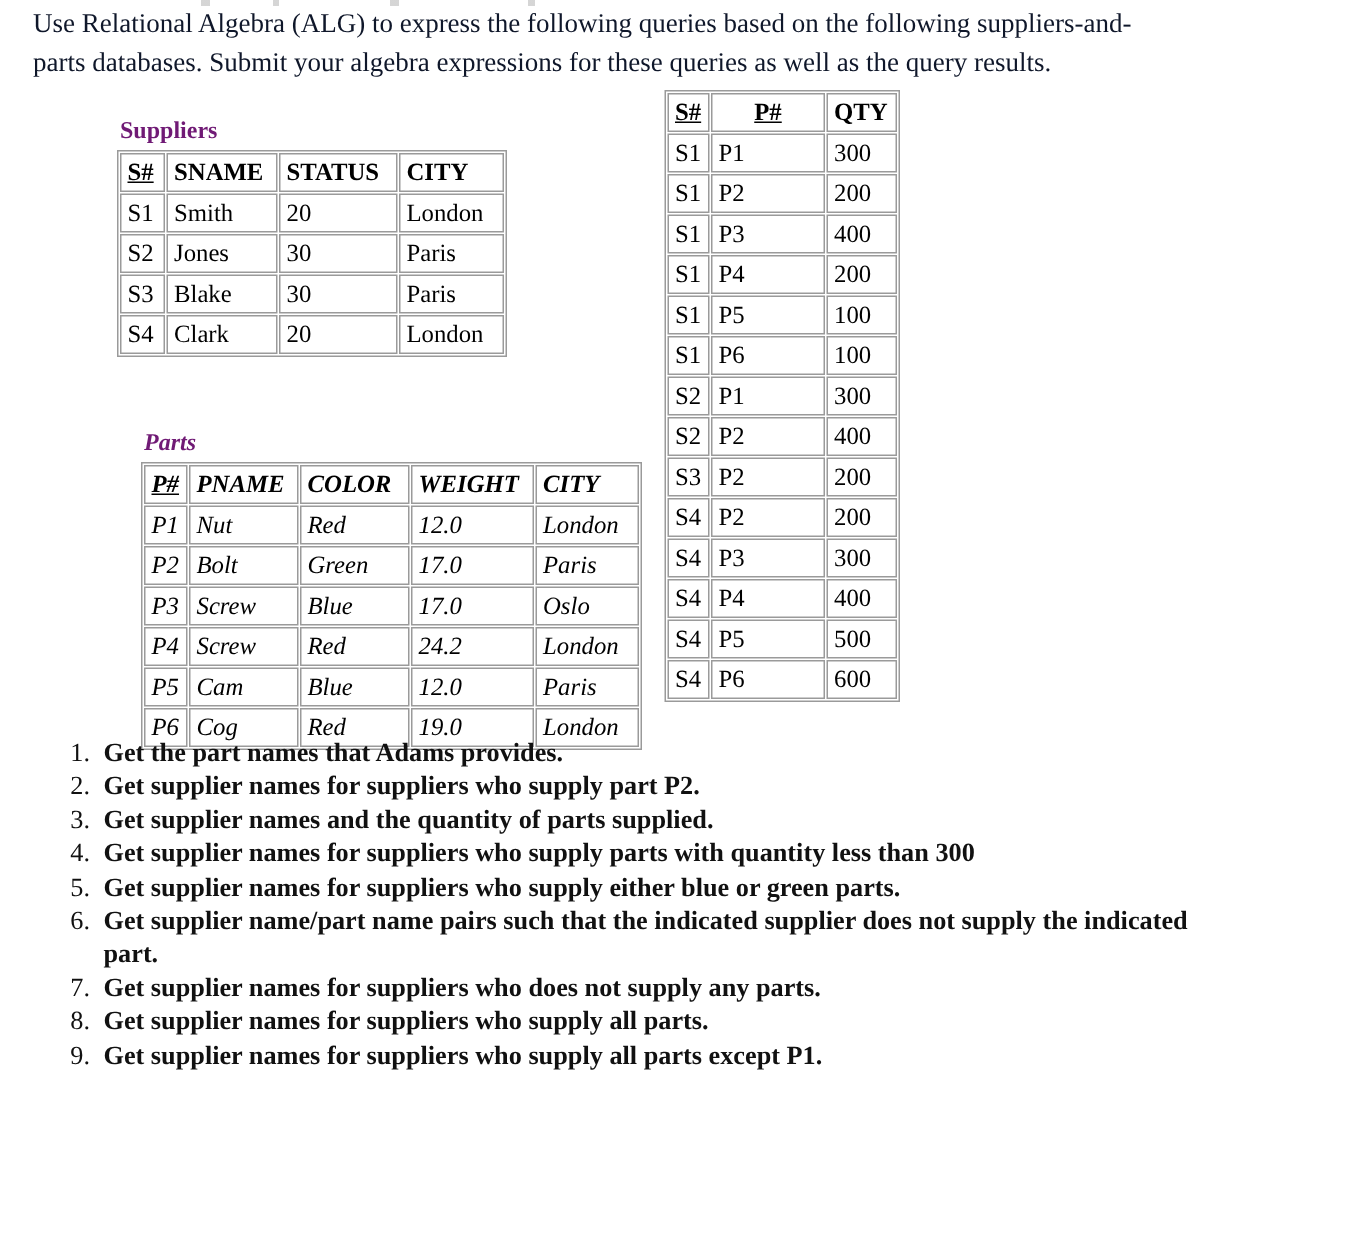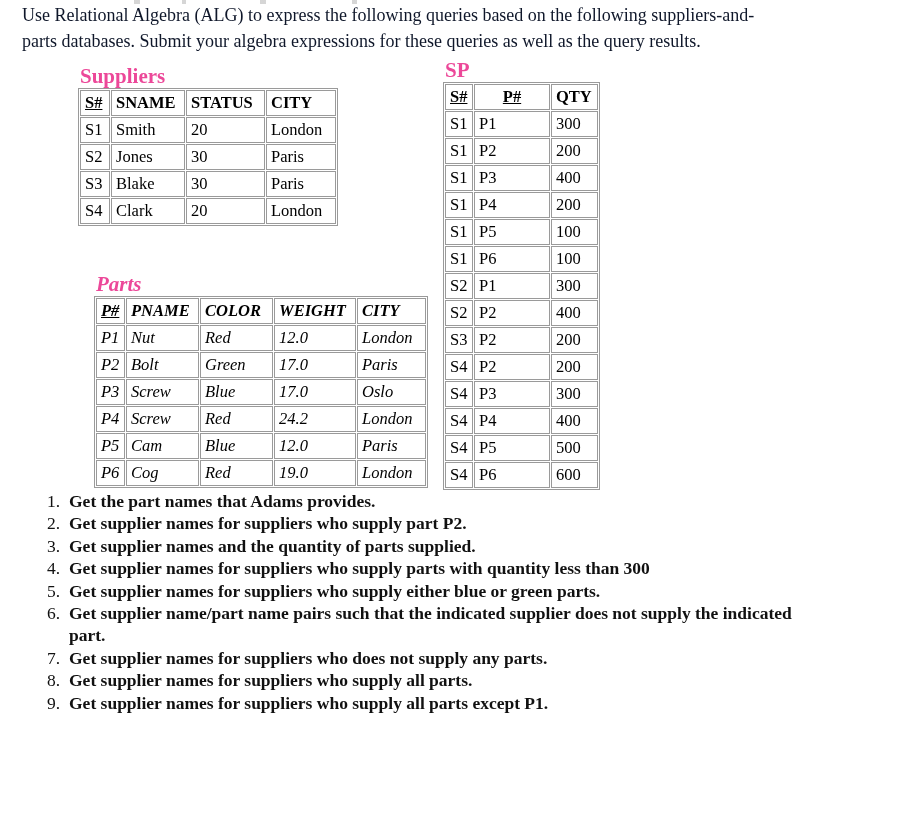--- a/index.html
+++ b/index.html
@@ -24,25 +24,25 @@
     width: 858px;
     font-size: 18px;
     line-height: 26px;
     color: #0f172a;
   }
   .intro .l2 { display: block; }
 
   
   .tbl-wrap { position: absolute; }
   .tbl-title {
-    font-size: 21px;
+    font-size: 16px;
     font-weight: bold;
     line-height: 20px;
-    margin: 0 0 2px 2px;
-    color: #ec4899;
+    margin: 12px 0 2px 2px;
+    color: #701a75;
     white-space: nowrap;
   }
   table.doc {
     border-collapse: separate;
     border-spacing: 1px;
     border: 1px solid #9a9a9a;
     background: #ffffff;
     font-size: 16.5px;
     line-height: 19px;
   }
@@ -226,21 +226,20 @@
           <td class="c-pname">Cog</td>
           <td class="c-color">Red</td>
           <td class="c-weight">19.0</td>
           <td class="c-pcity">London</td>
         </tr>
       </tbody>
   </table>
 </div>
 
 <div class="tbl-wrap" style="left:443px; top:60px;">
-  <div class="tbl-title">SP</div>
   <table class="doc" id="sp-table">
     <thead>
       <tr>
         <th class="c-spsid"><span class="pk">S#</span></th>
         <th class="c-sppid ctr"><span class="pk">P#</span></th>
         <th class="c-qty">QTY</th>
       </tr>
     </thead>
     <tbody>
         <tr>

